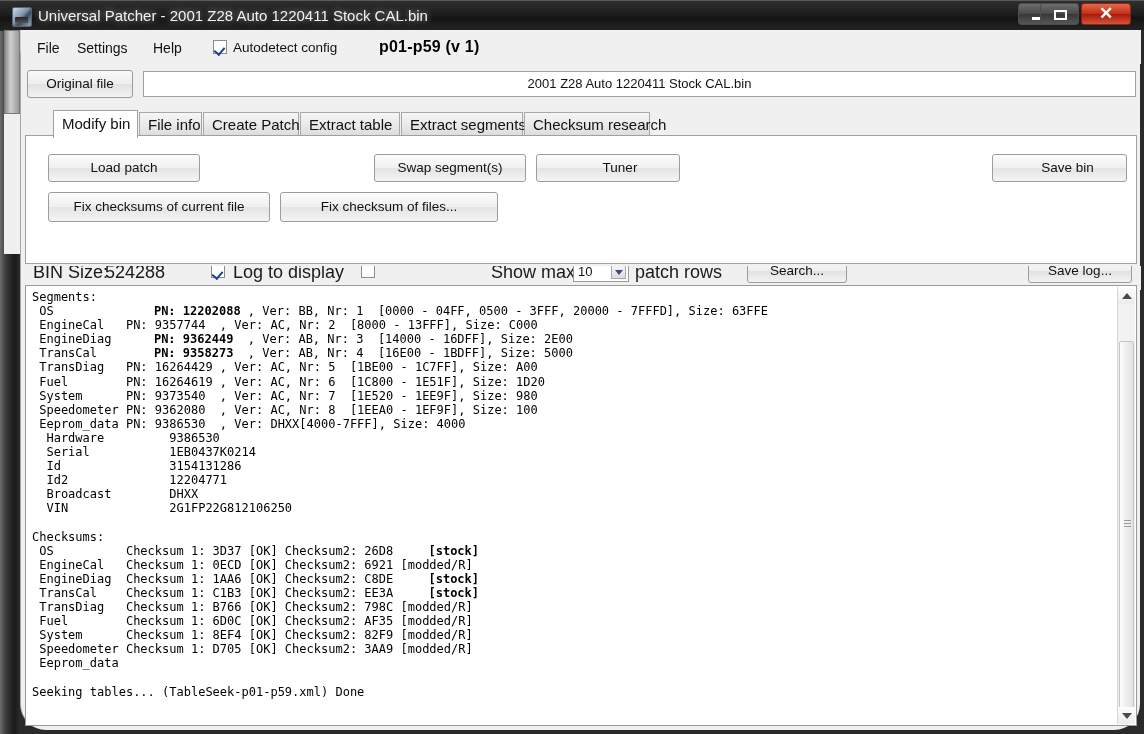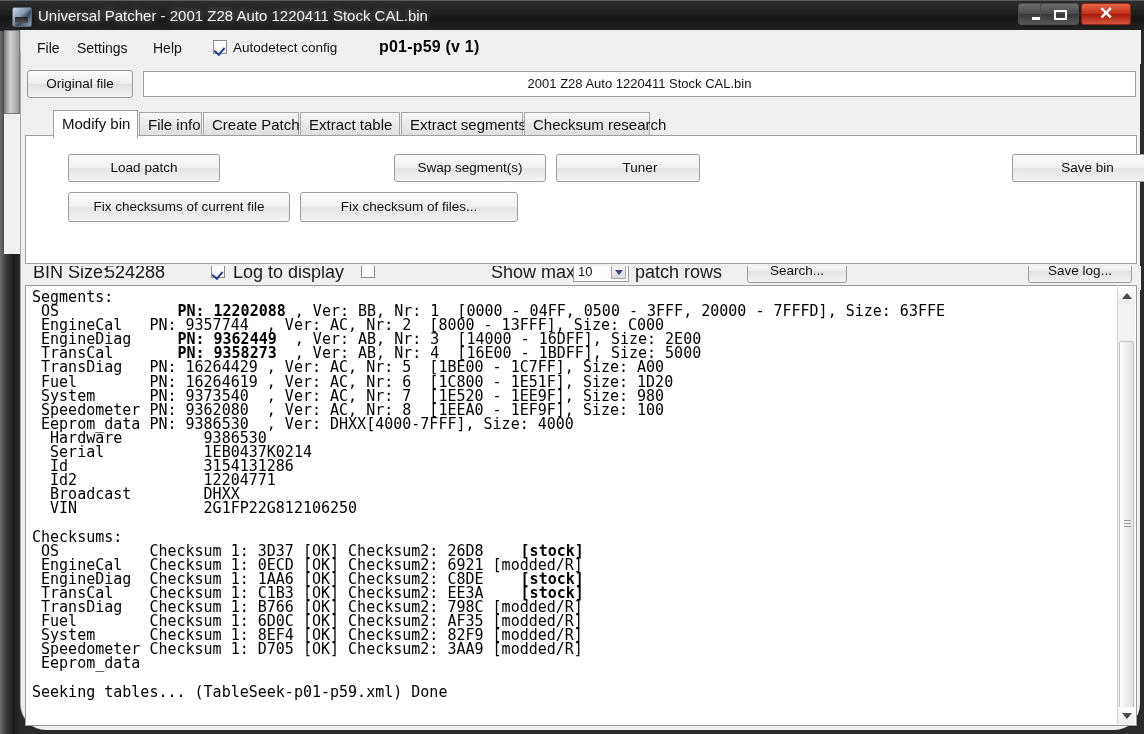--- a/index.html
+++ b/index.html
@@ -128,21 +128,21 @@
 
   
   #tabpanel{
     position:absolute;left:4px;top:105px;width:1112px;height:129px;
     background:#ffffff;border:1px solid #a0a0a0;box-sizing:border-box;
   }
   .abtn{
     position:absolute;
     background:linear-gradient(to bottom,#fcfcfc,#f0f0f0 48%,#e4e4e4 52%,#f4f4f4);
     border:1px solid #9c9c9c;border-radius:3px;box-sizing:border-box;
-    text-align:center;font-size:13.5px;color:#111;cursor:default;white-space:nowrap;margin-left:20px;
+    text-align:center;font-size:13.5px;color:#111;cursor:default;white-space:nowrap;
   }
   #b-loadpatch{left:22px;top:38px;width:152px;height:28px;line-height:26px;}
   #b-applypatch{left:182px;top:38px;width:156px;height:28px;line-height:26px;}
   #b-swapseg{left:330px;top:38px;width:152px;height:28px;line-height:26px;}
   #b-tuner{left:482px;top:38px;width:144px;height:28px;line-height:26px;}
   #b-savebin{left:983px;top:38px;width:135px;height:28px;line-height:26px;padding-left:16px;}
   #b-fixcur{left:22px;top:76px;width:222px;height:30px;line-height:28px;}
   #b-fixfiles{left:254px;top:76px;width:218px;height:30px;line-height:28px;}
   
 
@@ -189,21 +189,21 @@
 
   
   #logbox{
     position:absolute;left:4px;top:255px;width:1112px;height:441px;
     background:#ffffff;border:1px solid #9a9a9a;box-sizing:border-box;
   }
   #logtext{
     position:absolute;left:6px;top:4px;width:1078px;height:430px;
     overflow:hidden;
     font-family:"DejaVu Sans Mono","Liberation Mono",monospace;
-    font-size:15px;line-height:14.1px;color:#000;white-space:pre;
+    font-size:12px;line-height:14.1px;color:#000;white-space:pre;
   }
   #logtext b{font-weight:bold;margin-left:28px;}
 
   
   #logsb{
     position:absolute;right:1px;top:1px;width:17px;bottom:1px;
     background:#f2f2f2;border-left:1px solid #d6d6d6;
   }
   .sb-arrow{
     position:absolute;left:0;width:17px;height:17px;

